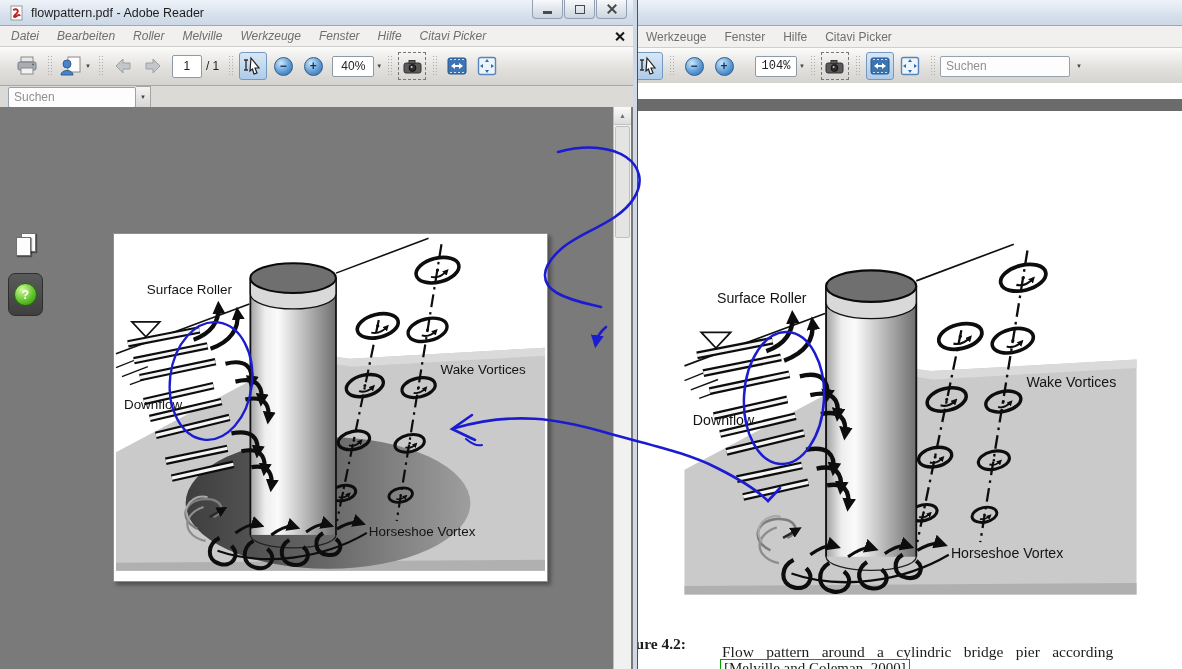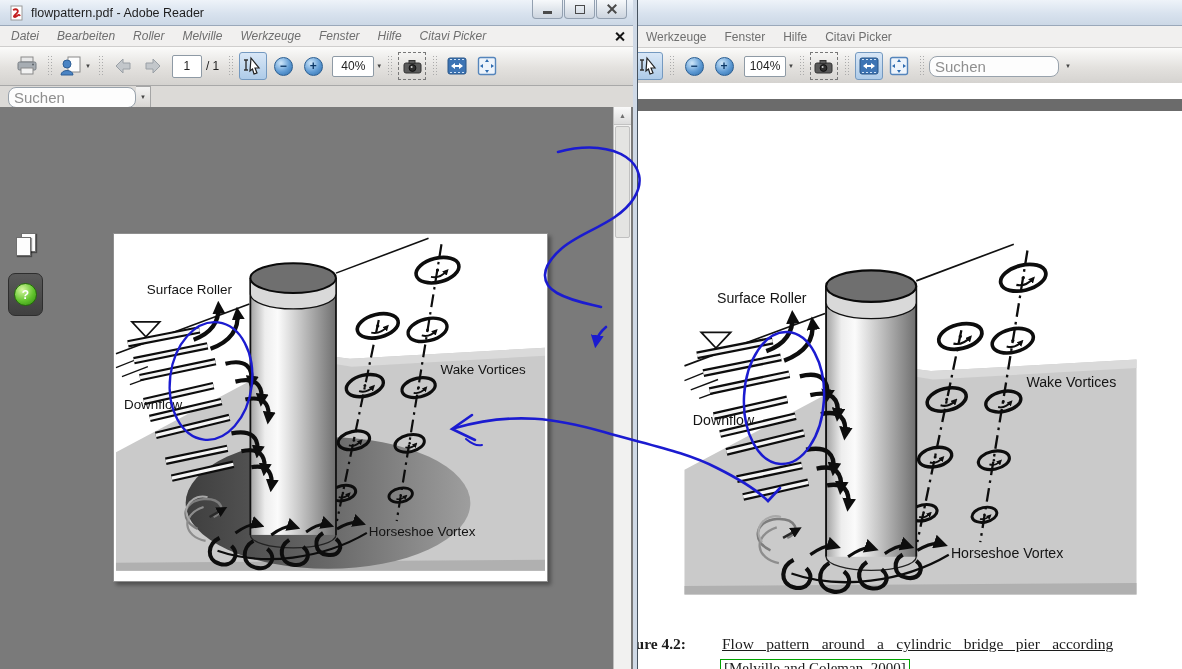--- a/index.html
+++ b/index.html
@@ -17,22 +17,22 @@
   .toolbar{background:linear-gradient(#fbfbfa,#e3e1de 55%,#d4d2cf);
            border-bottom:1px solid #a8a8a8;display:flex;align-items:center;}
   .tbtn{height:26px;min-width:26px;display:flex;align-items:center;justify-content:center;
         border:1px solid transparent;border-radius:3px;margin:0 1px;position:relative;}
   .tbtn.active{background:linear-gradient(#d9e7f6,#aecbe8);border-color:#7499c0;}
   .thandle{width:5px;height:22px;margin:0 5px;
            background-image:radial-gradient(#ababab 34%,transparent 36%);background-size:3px 3px;}
   .caret-txt{font-size:6px;color:#444;line-height:1;margin-left:2px;}
   .valuebox{background:#fff;border:1px solid #8e9aa5;border-radius:2px;height:19px;
             display:flex;align-items:center;justify-content:center;font-size:12px;color:#222;}
-  .searchbox{height:19px;border:1px solid #98a2ac;border-radius:8px;background:#fdfdfd;
-             font-size:15px;color:#444;padding:0 5px;font-family:"Liberation Sans",sans-serif;}
+  .searchbox{height:19px;border:1px solid #98a2ac;border-radius:2px;background:#fdfdfd;
+             font-size:12px;color:#444;padding:0 5px;font-family:"Liberation Sans",sans-serif;}
   .searchbox::placeholder{color:#8f8f8f;}
   .caret-btn{width:14px;height:20px;display:flex;align-items:center;justify-content:center;
              background:linear-gradient(#f4f4f3,#d8d6d3);border:1px solid #a5a5a5;border-left:none;}
 
   
   .zoomball{width:17px;height:17px;border-radius:50%;
             background:radial-gradient(circle at 35% 30%,#cfe7fa,#5f9bd4 55%,#2a6aa8);
             border:1px solid #2a5e92;color:#0d3866;font-size:12px;font-weight:bold;
             display:flex;align-items:center;justify-content:center;line-height:1;}
 
@@ -80,21 +80,21 @@
 
   
   #right-win{left:560px;width:622px;height:669px;z-index:1;background:#6b6b6b;}
   #right-menubar{height:21px;padding-left:77px;}
   #right-toolbar{height:36px;padding-left:74px;}
   #right-doc{position:absolute;left:0;top:83px;right:0;bottom:0;background:#fff;}
   #rd-gap{position:absolute;left:0;top:16px;width:100%;height:12px;background:#6b6b6b;}
   #right-fig{position:absolute;left:122px;top:157px;}  
   #caption{position:absolute;left:0;top:552px;width:100%;font-family:"Liberation Serif","DejaVu Serif",serif;color:#1c1c1c;}
   #caption-label{position:absolute;left:54px;top:0;font-weight:bold;font-size:15.5px;}
-  #caption-body{position:absolute;left:162px;top:0;width:458px;font-size:15.5px;word-spacing:8.5px;text-decoration:underline;}
+  #caption-body{position:absolute;left:162px;top:8px;width:458px;font-size:15.5px;word-spacing:8.5px;}
   #citation{position:absolute;left:160px;top:24px;border:1.6px solid #00a400;padding:0 3px 2px 3px;font-size:15px;}
 
   
   #ink{position:absolute;left:0;top:0;z-index:50;pointer-events:none;}
   .hidden-defs{position:absolute;width:0;height:0;overflow:hidden;}
 
   text.figlabel{font-family:"Liberation Sans",sans-serif;font-size:13.5px;fill:#141414;}
 </style>
 </head>
 <body>
@@ -286,21 +286,21 @@
     <div class="tbtn">
         <div class="zoomball">
           <span>−</span>
         </div>
       </div>
     <div class="tbtn">
         <div class="zoomball">
           <span>+</span>
         </div>
       </div>
-    <div class="valuebox" style="width:40px;margin-left:5px;">104%</div>
+    <div class="valuebox" style="width:40px;margin-left:16px;font-family:Liberation Mono, monospace;">104%</div>
     <span class="caret-txt">▼</span>
     <div class="thandle"></div>
     <div class="tbtn" style="border:1px dashed #777;border-radius:0;">
       <svg width="19" height="15" viewBox="0 0 19 15">
         <rect x="1" y="4" width="17" height="10" rx="2" fill="#5a5a5a" stroke="#333"></rect>
         <rect x="6" y="1.5" width="6" height="3" fill="#5a5a5a" stroke="#333"></rect>
         <circle cx="9.5" cy="9" r="3.4" fill="#2e2e2e" stroke="#111"></circle>
         <circle cx="8.6" cy="8" r="1" fill="#cfcfcf"></circle>
       </svg>
     </div>

